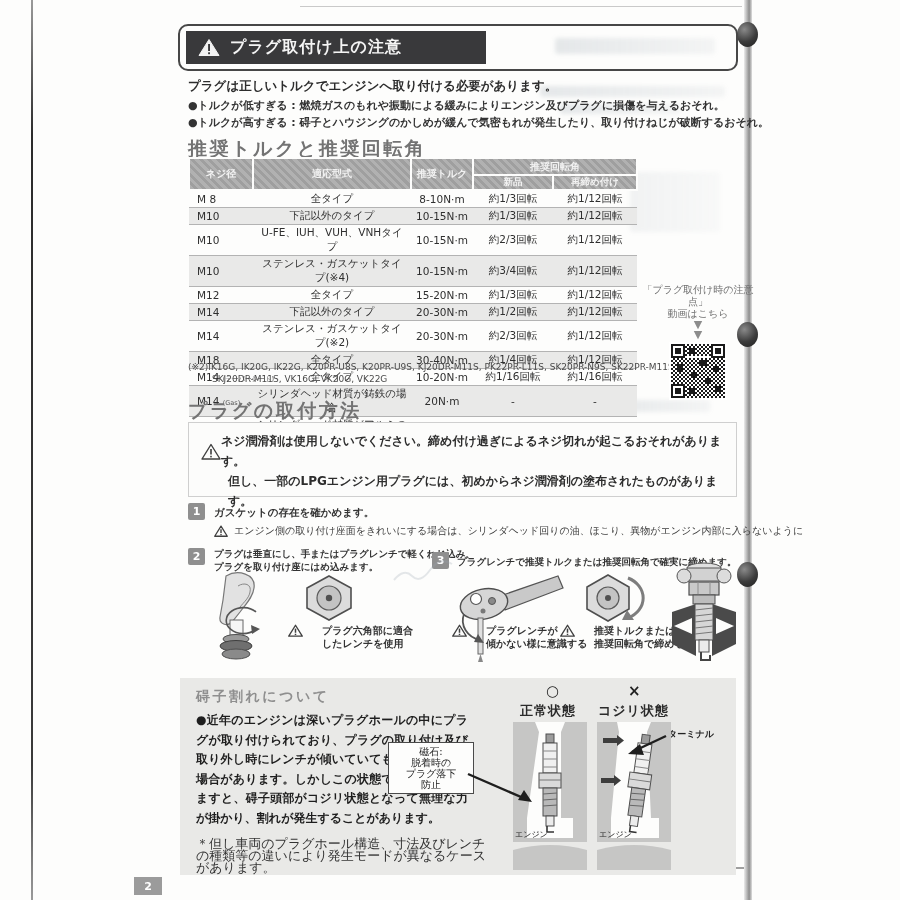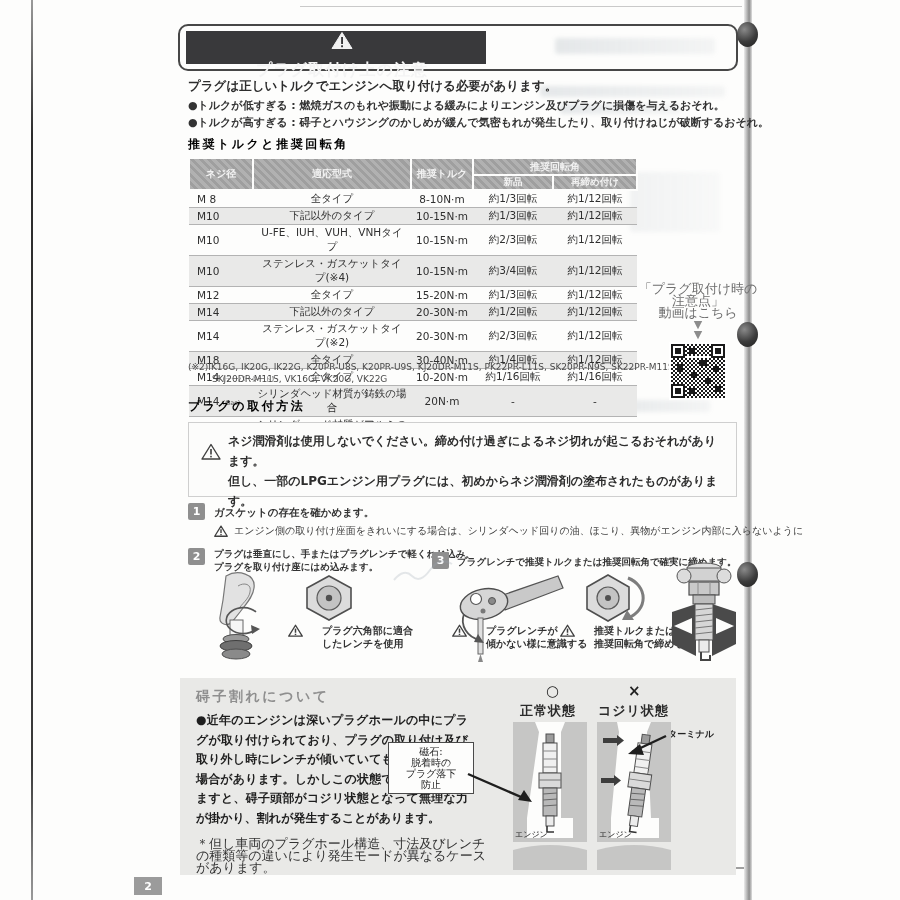--- a/index.html
+++ b/index.html
@@ -25,27 +25,27 @@
     background:radial-gradient(circle at 35% 30%, #8a8a8a, #3c3c3c 55%, #1f1f1f); }
 
   
   .bleed { background:linear-gradient(90deg, rgba(120,135,150,.18), rgba(120,135,150,.07));
     filter:blur(2px); border-radius:3px; }
 
   
   .title-box { left:178px; top:24px; width:560px; height:47px;
     border:2px solid #474747; border-radius:10px; background:transparent; }
   .title-bar { position:absolute; left:6px; top:5px; width:300px; height:33px;
-    background:#39393b; display:flex; align-items:center; gap:10px; padding-left:12px;flex-direction:column; }
+    background:#39393b; display:flex; align-items:center; gap:10px; padding-left:12px; }
   .title-text { color:#f4f4f4; font-size:16px; font-weight:700; letter-spacing:1px; }
 
   .intro { left:188px; top:78px; font-size:12.5px; font-weight:700; color:#2d2d2d; }
   .bullet { left:188px; font-size:11px; font-weight:600; color:#333; }
 
-  .sec-head { font-size:12px; font-weight:700; color:#000000; letter-spacing:2.5px; }
+  .sec-head { font-size:19px; font-weight:700; color:#737373; letter-spacing:2.5px; }
 
   
   .tq-table { left:188px; top:157px; border-collapse:collapse; table-layout:fixed;
     width:448px; font-size:10.5px; }
   .tq-table th { background:#a4a4a4;
     background-image:repeating-linear-gradient(45deg, rgba(255,255,255,.14) 0 3px, rgba(0,0,0,.03) 3px 6px);
     color:#f2f2f2; font-size:10px; font-weight:700;
     border:2px solid #fdfdfc; height:17px; }
   .tq-table th.sub { height:13px; font-size:9.5px; }
   .tq-table td { height:14px; padding:1px 4px; text-align:center; color:#2f2f2f;
@@ -53,30 +53,30 @@
   .tq-table tbody tr:nth-child(even) td { background:#e9e9e8; }
   .tq-table tbody tr:last-child td { border-bottom:1px solid #b3b3b3; }
   .tq-table td.sz { text-align:left; padding-left:8px; white-space:nowrap; }
   .sz-note { font-size:6.5px; color:#555; }
 
   .foot-note { left:188px; top:362px; font-size:9px; line-height:11.5px; color:#4a4a4a; }
   .foot-note .ind { padding-left:24px; }
 
   
   .qr-block { left:634px; top:284px; width:128px; text-align:center; }
-  .qr-cap { font-size:13px; line-height:12px; color:#6e6e6e;font-family:Liberation Mono, monospace; }
+  .qr-cap { font-size:10px; line-height:12px; color:#6e6e6e; }
   .qr-arrows { line-height:9px; color:#8c8c8c; font-size:11px; }
   .qr-arrows div { height:10px; }
 
   
   .warn-box { left:188px; top:422px; width:549px; height:75px;
     border:1px solid #cfcfcf; background:#fcfcfb; padding:8px 12px;
     font-size:12px; font-weight:700; color:#2d2d2d; line-height:20px; }
   .warn-box .cont { padding-left:27px; }
-  .warn-line1 { display:flex; align-items:center; gap:7px; }
+  .warn-line1 { display:flex; align-items:center; }
 
   .step-badge { width:17px; height:17px; background:#8f8f8f; color:#fff;
     font-size:11px; font-weight:700; display:flex; align-items:center;
     justify-content:center; border-radius:2px; }
   .step-text { font-size:10px; color:#333; font-weight:600; }
   .step-note { font-size:10px; color:#3d3d3d; display:flex; gap:6px; align-items:center; }
 
   .ill-cap { font-size:10px; line-height:13px; color:#333; font-weight:600;
     display:flex; gap:19px; }
 

